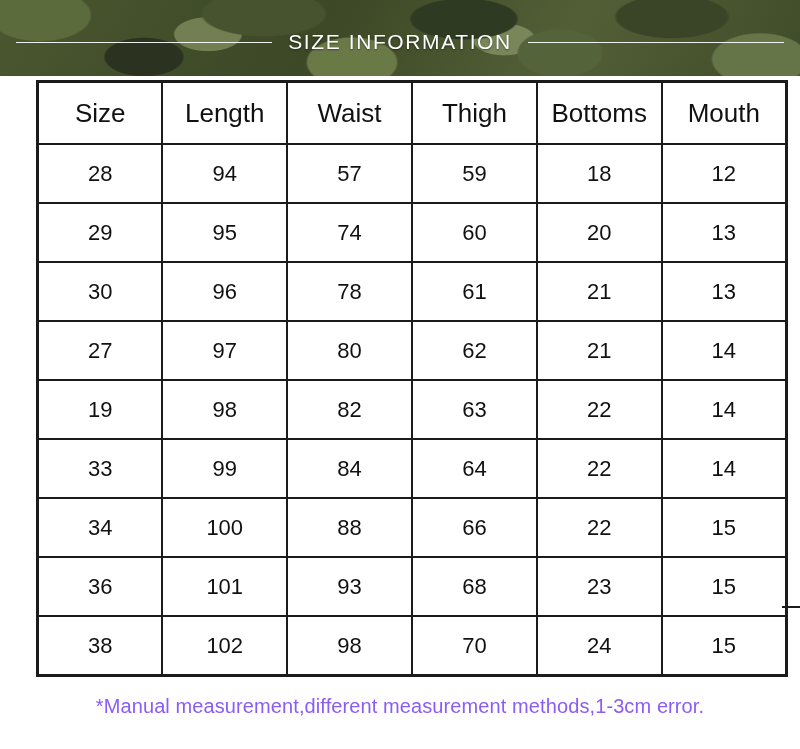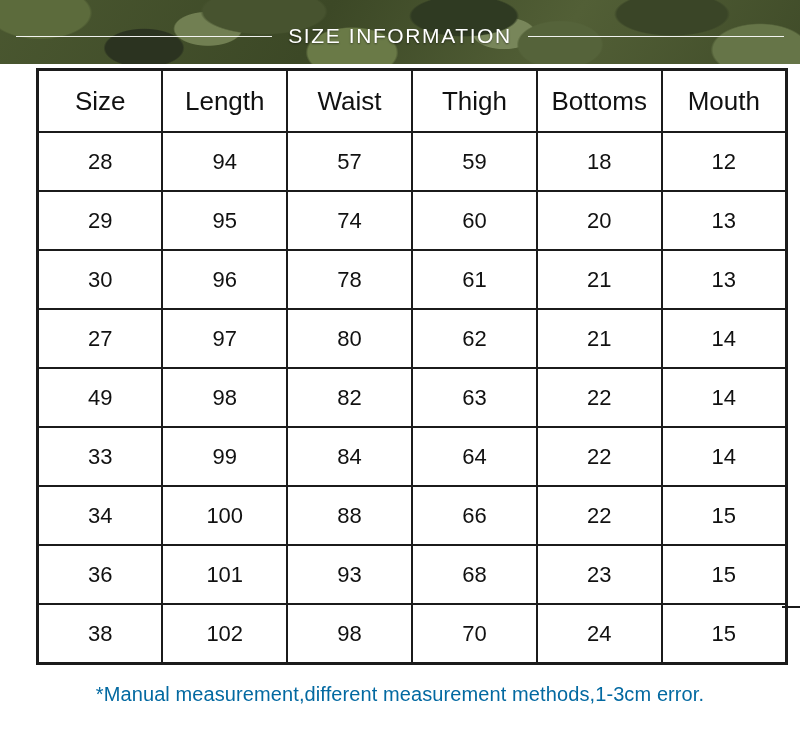--- a/index.html
+++ b/index.html
@@ -18,21 +18,21 @@
     position: relative;
     width: 800px;
     height: 749px;
     background: #ffffff;
   }
 
   
   .banner {
     position: relative;
     width: 800px;
-    height: 64px;
+    height: 76px;
     overflow: hidden;
     background-color: #3d4a2a;
     background-image:
       radial-gradient(ellipse 90px 46px at 5% 20%, #5c6b3c 0%, #5c6b3c 55%, rgba(92,107,60,0) 58%),
       radial-gradient(ellipse 70px 34px at 18% 75%, #2b3320 0%, #2b3320 55%, rgba(43,51,32,0) 58%),
       radial-gradient(ellipse 110px 40px at 33% 18%, #47532f 0%, #47532f 55%, rgba(71,83,47,0) 58%),
       radial-gradient(ellipse 80px 44px at 44% 82%, #6a7a47 0%, #6a7a47 55%, rgba(106,122,71,0) 58%),
       radial-gradient(ellipse 95px 36px at 58% 25%, #2f3a22 0%, #2f3a22 55%, rgba(47,58,34,0) 58%),
       radial-gradient(ellipse 75px 42px at 70% 70%, #55633a 0%, #55633a 55%, rgba(85,99,58,0) 58%),
       radial-gradient(ellipse 100px 38px at 84% 22%, #3a4527 0%, #3a4527 55%, rgba(58,69,39,0) 58%),
@@ -107,21 +107,21 @@
     border-right: none;
   }
   table.size-table thead tr th {
     border-top: none;
   }
 
   
   .footnote {
     text-align: center;
     font-size: 20px;
-    color: #0369a1;
+    color: #8b5cf6;
     padding-top: 18px;
     letter-spacing: 0.1px;
   }
 
   
   .edge-mark {
     position: absolute;
     right: 0;
     top: 606px;
     width: 18px;
@@ -183,21 +183,21 @@
         </tr>
         <tr>
           <td>27</td>
           <td>97</td>
           <td>80</td>
           <td>62</td>
           <td>21</td>
           <td>14</td>
         </tr>
         <tr>
-          <td>49</td>
+          <td>19</td>
           <td>98</td>
           <td>82</td>
           <td>63</td>
           <td>22</td>
           <td>14</td>
         </tr>
         <tr>
           <td>33</td>
           <td>99</td>
           <td>84</td>

